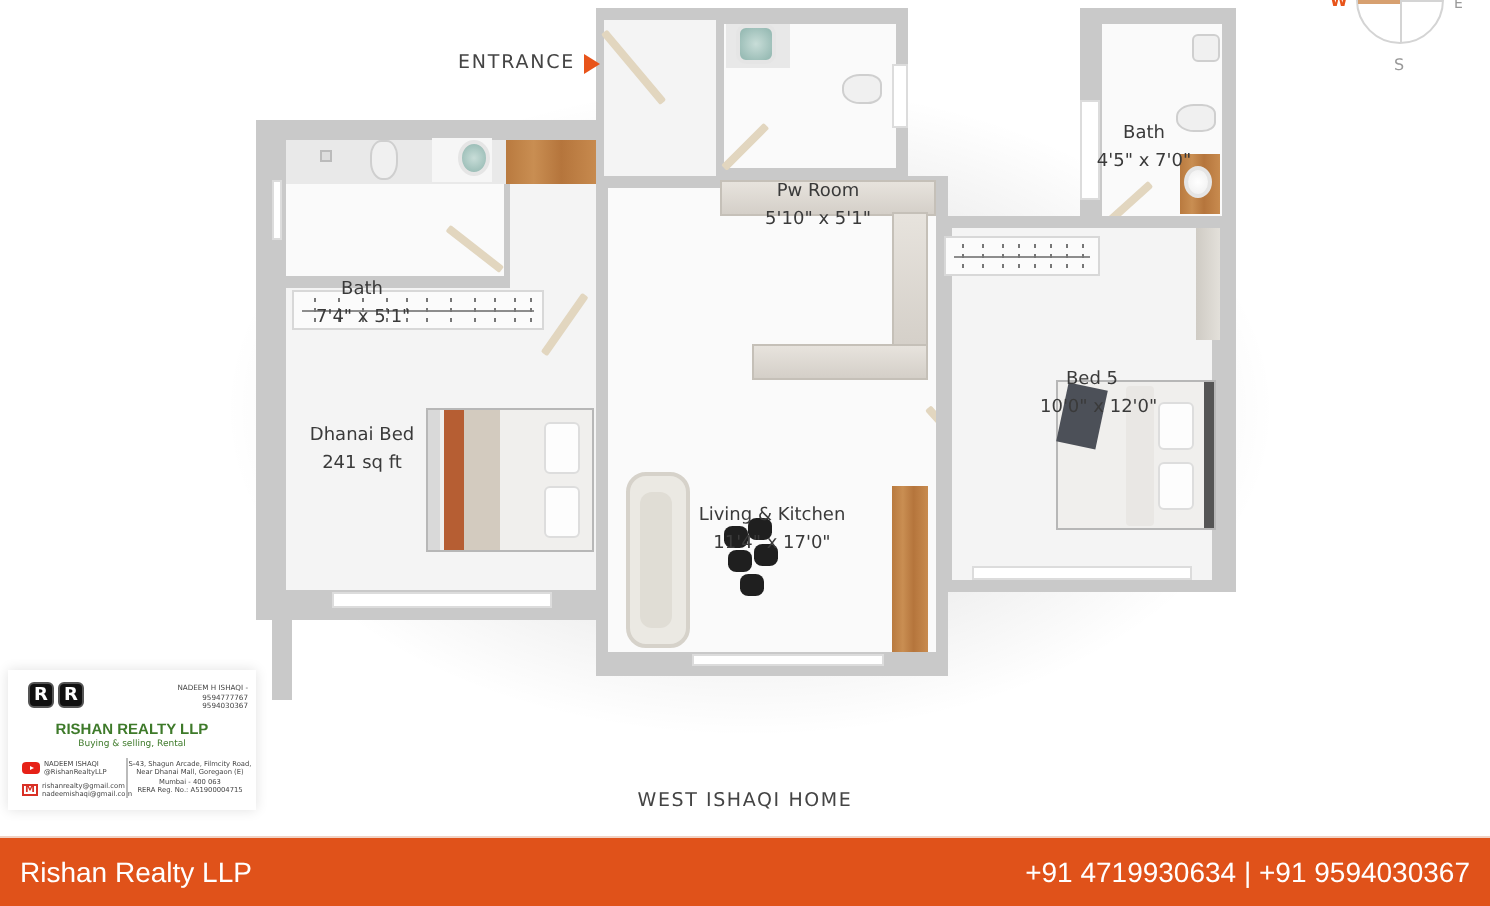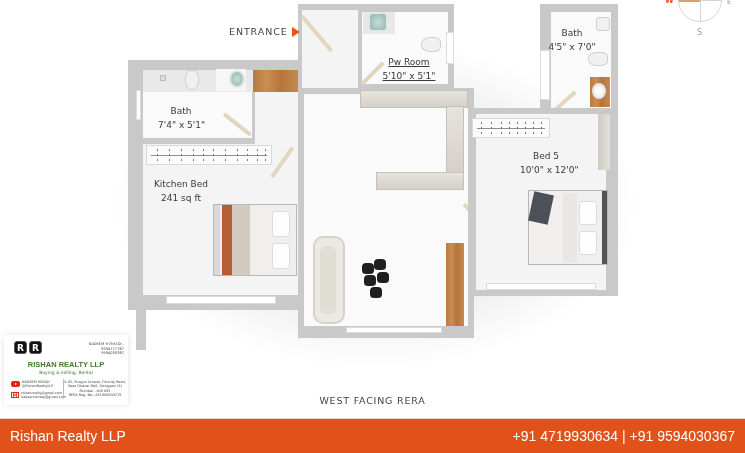--- a/index.html
+++ b/index.html
@@ -10,21 +10,21 @@
 
   
   .shadow { position: absolute; background: radial-gradient(ellipse at center, rgba(0,0,0,0.18), rgba(0,0,0,0) 70%); }
   .wall { position: absolute; background: #c9c9c9; }
   .floor { position: absolute; background: #f4f4f4; }
   .floor.lighter { background: #fafafa; }
   .win { position: absolute; background: #ffffff; border: 1px solid #dcdcdc; }
 
   .door { position: absolute; height: 4px; background: #e2d6bf; transform-origin: left center; border-radius: 1px; }
 
-  .label { position: absolute; text-align: center; font-size: 9px; color: #3a3a3a; line-height: 1.55; white-space: nowrap; }
+  .label { position: absolute; text-align: center; font-size: 9px; color: #3a3a3a; line-height: 1.55; white-space: nowrap; margin-top: 34px; }
   .label .l1, .label .l2 { display: block; }
 
   .entrance { position: absolute; left: 229px; top: 26px; font-size: 9.5px; letter-spacing: 0.9px; color: #444; display: flex; align-items: center; gap: 4px; }
   .entrance .arrow { width: 0; height: 0; border-top: 5px solid transparent; border-bottom: 5px solid transparent; border-left: 8px solid #e8541a; }
 
   .caption { position: absolute; left: 0; width: 745px; top: 395px; text-align: center; font-size: 9.5px; letter-spacing: 0.8px; color: #444; }
 
   
   .compass { position: absolute; left: 678px; top: -22px; width: 44px; height: 44px; border: 1.5px solid #d4d4d4; border-radius: 50%; }
   .compass .h { position: absolute; left: 0; top: 21px; width: 21px; height: 1.5px; background: #d7a070; }
@@ -180,42 +180,46 @@
     <div class="pillow" style="left:50px;top:10px;width:18px;height:24px;"></div>
     <div class="pillow" style="left:50px;top:40px;width:18px;height:24px;"></div>
     <div style="position:absolute;right:0;top:0;width:5px;height:100%;background:#555;"></div>
   </div>
 
   <div class="entrance">
     <span>ENTRANCE</span>
     <span class="arrow"></span>
   </div>
 
-  <div class="label" style="left:380px;top:56px;width:58px;text-decoration:underline;">
+  <div class="label" style="left:380px;top:56px;width:58px;">
     <span class="l1">Pw Room</span>
       <span class="l2">5'10" x 5'1"</span>
   </div>
   <div class="label" style="left:548px;top:27px;width:48px;">
     <span class="l1">Bath</span>
       <span class="l2">4'5" x 7'0"</span>
   </div>
   <div class="label" style="left:158px;top:105px;width:46px;">
     <span class="l1">Bath</span>
       <span class="l2">7'4" x 5'1"</span>
   </div>
   <div class="label" style="left:150px;top:178px;width:62px;">
-    <span class="l1">Kitchen Bed</span>
+    <span class="l1">Dhanai Bed</span>
       <span class="l2">241 sq ft</span>
+  </div>
+  <div class="label" style="left:348px;top:218px;width:76px;">
+    <span class="l1">Living &amp; Kitchen</span>
+      <span class="l2">11'4" x 17'0"</span>
   </div>
   <div class="label" style="left:520px;top:150px;width:52px;">
     <span class="l1">Bed 5</span>
       <span class="l2">10'0" x 12'0"</span>
   </div>
 
-  <div class="caption">WEST FACING RERA</div>
+  <div class="caption">WEST ISHAQI HOME</div>
 
   <div class="compass">
     <div class="h"></div>
       <div class="h2"></div>
       <div class="v"></div>
   </div>
   <div class="c-w">W</div>
   <div class="c-e">E</div>
   <div class="c-s">S</div>
 

